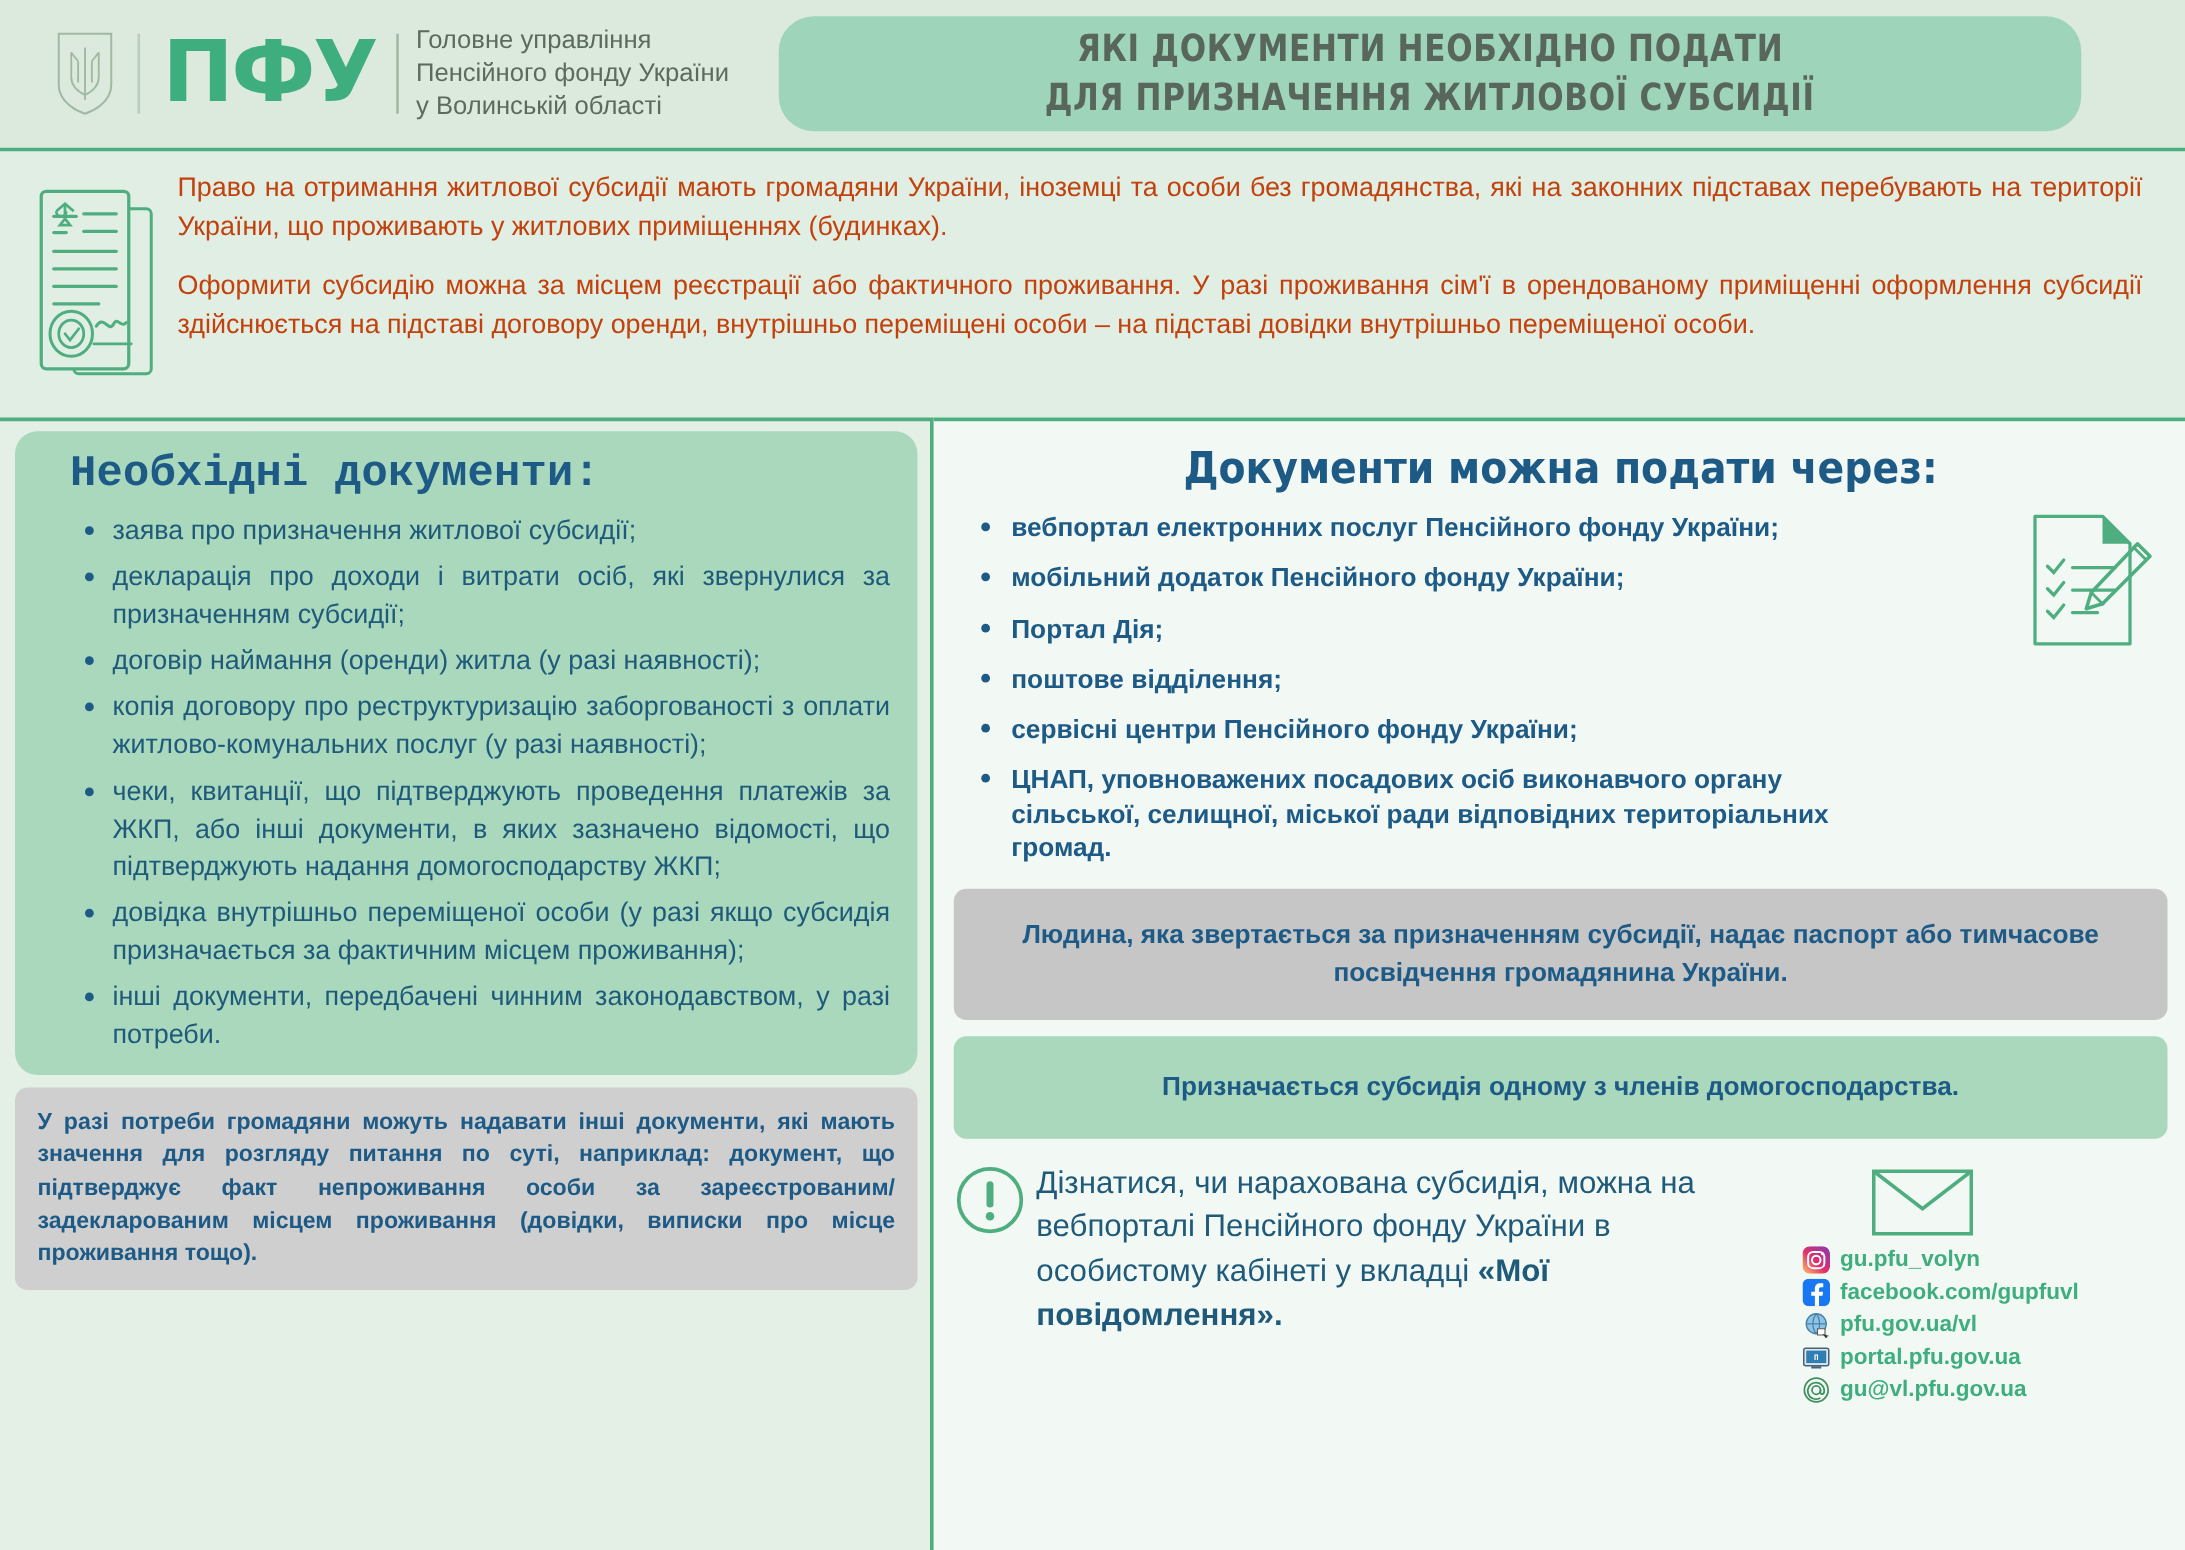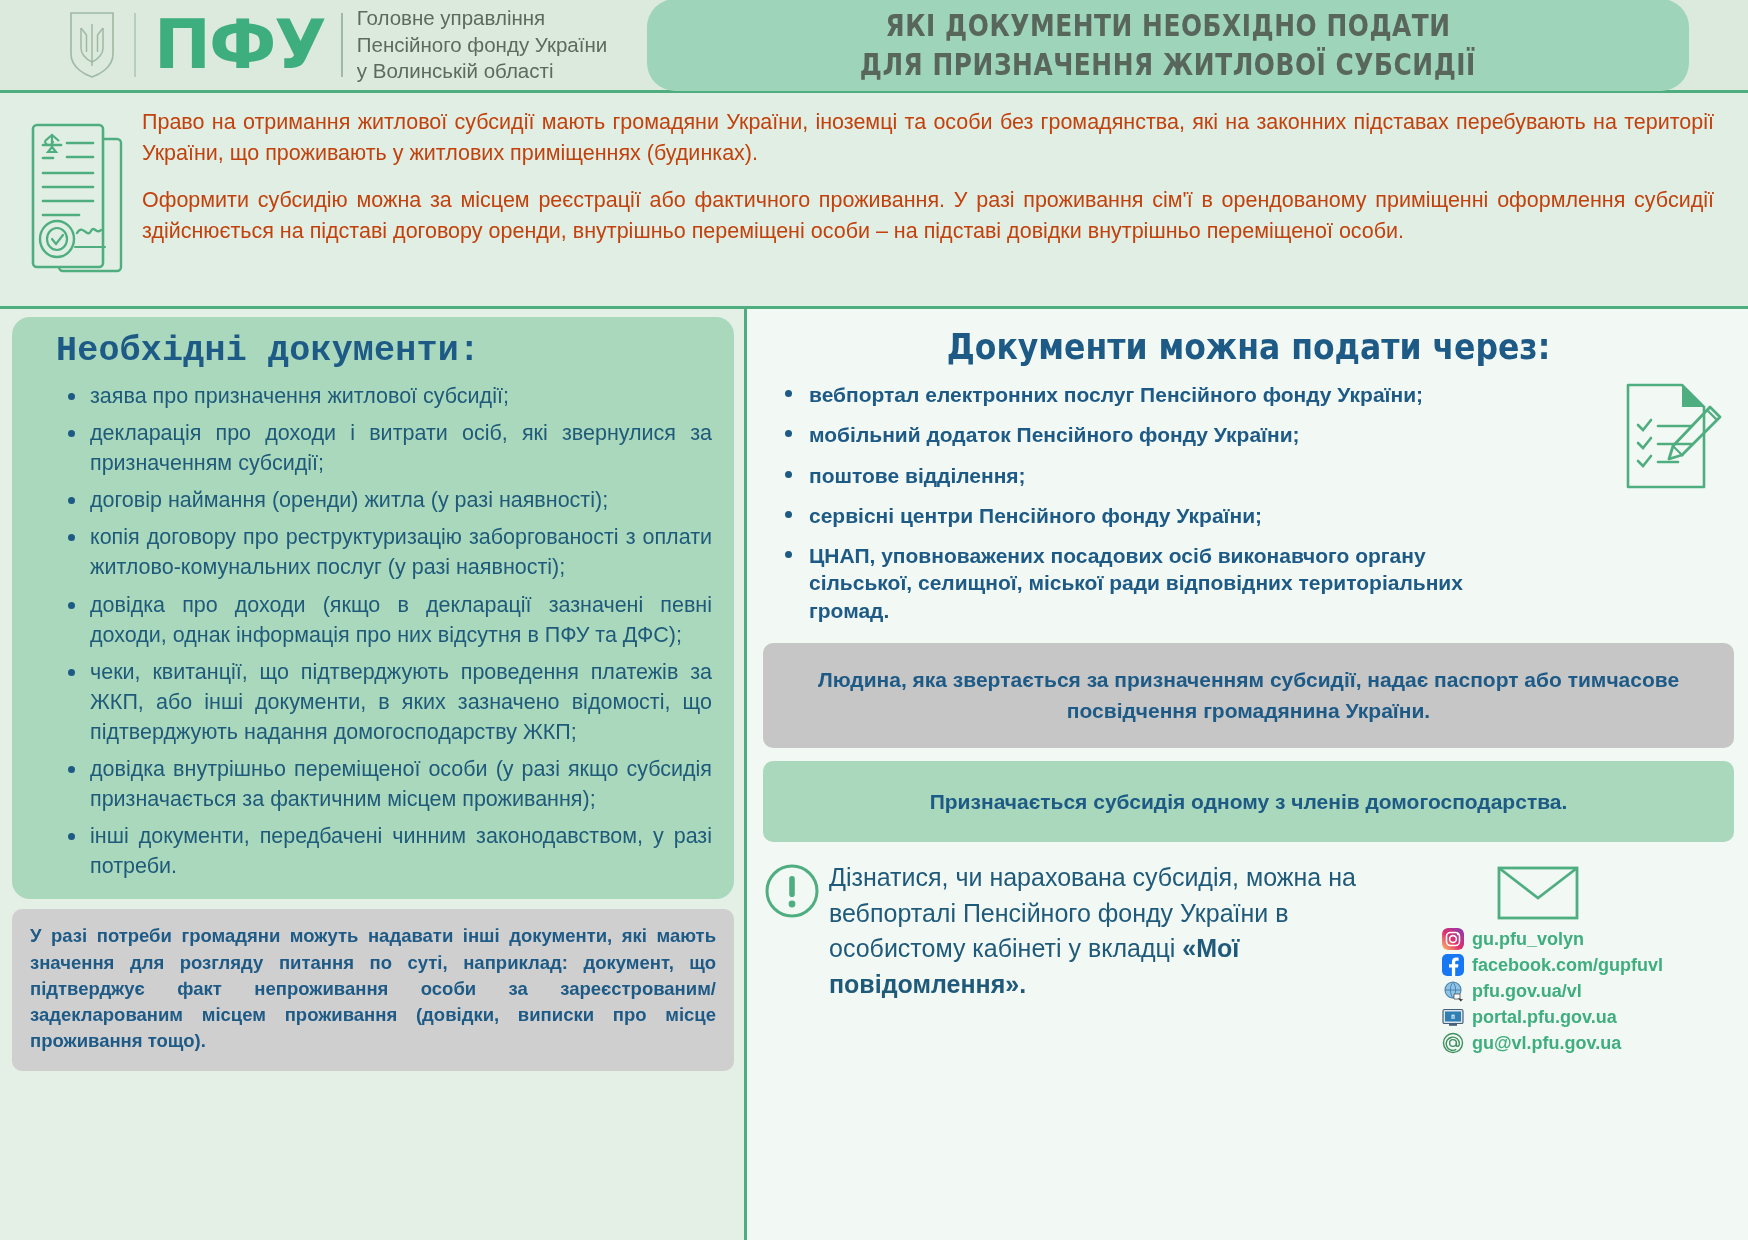--- a/index.html
+++ b/index.html
@@ -14,24 +14,24 @@
   .page{
     width:1748px;height:1240px;
     position:relative;
     background:#e4efe5;
     box-sizing:border-box;
     display:flex;flex-direction:column;
   }
 
   
   .header{
-    height:90px;
+    height:118px;
     background:#dceadd;
     display:flex;align-items:center;
-    padding:0 20px 0 68px;
+    padding:0 20px 0 44px;
     box-sizing:border-box;
     flex:0 0 auto;
     position:relative;
   }
   .logo-block{display:flex;align-items:center;gap:0px;flex:0 0 auto;}
   .coat{width:48px;height:70px;flex:0 0 auto;}
   .vline{width:2px;height:64px;background:#b9cdbb;margin:0 18px;}
   .pfu{
     font-family:"DejaVu Sans", sans-serif;
     font-weight:bold;
@@ -310,21 +310,20 @@
   <div class="columns">
 
     <div class="col-left">
       <div class="card-green">
         <h2 class="h-left">Необхідні документи:</h2>
         <ul class="bl">
           <li>заява про призначення житлової субсидії;</li>
           <li>декларація про доходи і витрати осіб, які звернулися за призначенням субсидії;</li>
           <li>договір наймання (оренди) житла (у разі наявності);</li>
           <li>копія договору про реструктуризацію заборгованості з оплати житлово-комунальних послуг (у разі наявності);</li>
-          <li>довідка про доходи (якщо в декларації зазначені певні доходи, однак інформація про них відсутня в ПФУ та ДФС);</li>
           <li>чеки, квитанції, що підтверджують проведення платежів за ЖКП, або інші документи, в яких зазначено відомості, що підтверджують надання домогосподарству ЖКП;</li>
           <li>довідка внутрішньо переміщеної особи (у разі якщо субсидія призначається за фактичним місцем проживання);</li>
           <li>інші документи, передбачені чинним законодавством, у разі потреби.</li>
         </ul>
       </div>
       <div class="note-gray">У разі потреби громадяни можуть надавати інші документи, які мають значення для розгляду питання по суті, наприклад: документ, що підтверджує факт непроживання особи за зареєстрованим/задекларованим місцем проживання (довідки, виписки про місце проживання тощо).</div>
     </div>
 
     <div class="col-divider"></div>
 
@@ -346,20 +345,21 @@
           <g transform="rotate(0)">
             <path d="M96 30 l10 10 l-38 38 l-13 4 l4 -13 z" fill="none" stroke="#4fae80" stroke-width="2.8" stroke-linejoin="round"></path>
             <path d="M93 33 l10 10" stroke="#4fae80" stroke-width="2.4"></path>
             <path d="M59 69 l10 10" stroke="#4fae80" stroke-width="2.2"></path>
           </g>
         </svg>
 
         <ul class="bl-r">
           <li>вебпортал електронних послуг Пенсійного фонду України;</li>
           <li>мобільний додаток Пенсійного фонду України;</li>
+          <li>Портал Дія;</li>
           <li>поштове відділення;</li>
           <li>сервісні центри Пенсійного фонду України;</li>
           <li>ЦНАП, уповноважених посадових осіб виконавчого органу сільської, селищної, міської ради відповідних територіальних громад.</li>
         </ul>
       </div>
 
       <div class="box-gray">Людина, яка звертається за призначенням субсидії, надає паспорт або тимчасове посвідчення громадянина України.</div>
       <div class="box-green">Призначається субсидія одному з членів домогосподарства.</div>
 
       <div class="footer-right">

